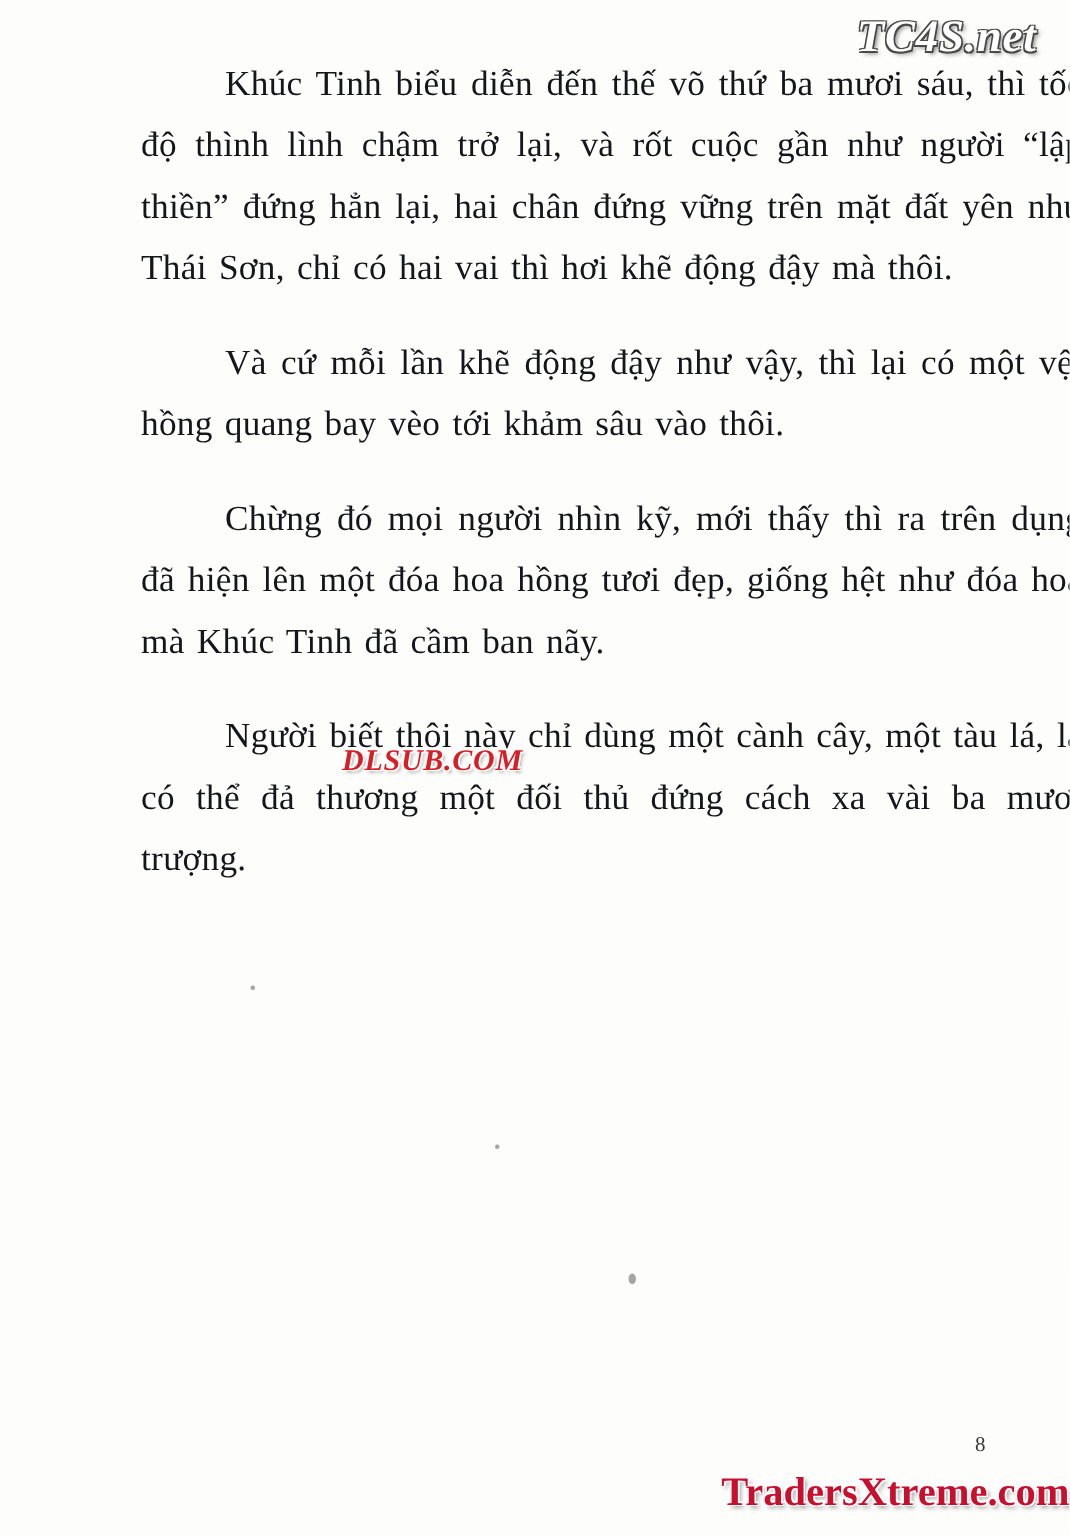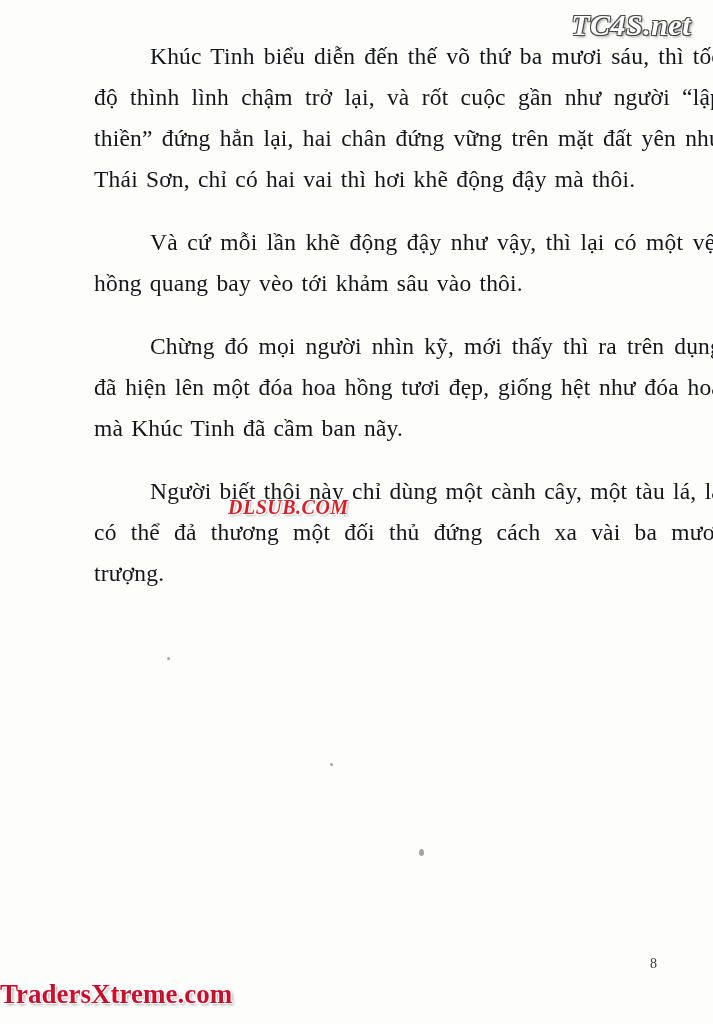--- a/index.html
+++ b/index.html
@@ -61,21 +61,21 @@
        2px  2px 2px rgba(0,0,0,0.25);
     letter-spacing: 0.5px;
   }
 
   
   .wm-bottom {
     position: absolute;
     left: 0;
     right: 0;
     bottom: 14px;
-    text-align: left;
+    text-align: right;
     font-family: "Liberation Serif", serif;
     font-size: 27px;
     font-weight: bold;
     color: #c8102e;
     text-shadow:
       -1px -1px 0 #ffffff,
        1px -1px 0 #ffffff,
       -1px  1px 0 #ffffff,
        1px  1px 0 #ffffff,
        2px  2px 3px rgba(0,0,0,0.35);

